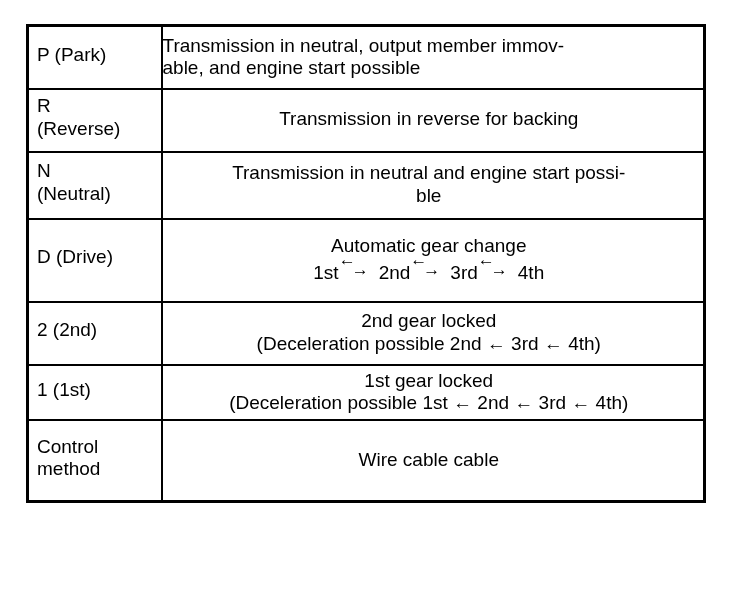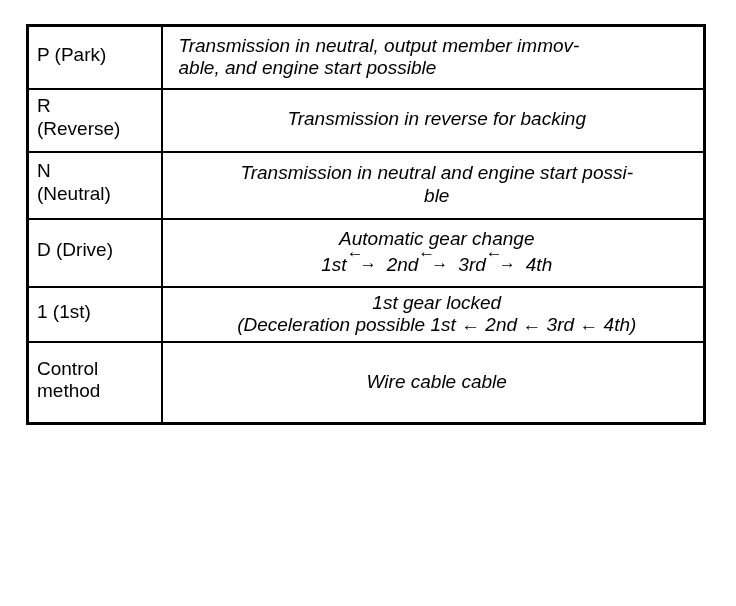--- a/index.html
+++ b/index.html
@@ -40,33 +40,32 @@
   }
 
   .cell-range {
     text-align: left;
     padding: 2px 0 7px 8px;
     white-space: pre-line;
   }
 
   .cell-desc {
     text-align: center;
-    padding: 4px 8px 5px 16px;
-    font-style: italic;
+    padding: 4px 8px 5px 0;
   }
 
   .cell-desc.desc-left {
     text-align: left;
   }
 
   
   .r-park    { height: 63px; }
   .r-reverse { height: 63px; }
   .r-neutral { height: 67px; }
-  .r-drive   { height: 68px; }
+  .r-drive   { height: 83px; }
   .r-third   { height: 73px; }
   .r-second  { height: 63px; }
   .r-first   { height: 50px; }
   .r-control { height: 82px; }
 
   .line { display: block; }
 
   .gear-line {
     display: block;
     white-space: nowrap;
@@ -138,20 +137,27 @@
 
     <tr class="r-drive">
       <td class="cell-range">D (Drive)</td>
       <td class="cell-desc">
         <span class="line">Automatic gear change</span>
         <span class="gear-line"><span class="gear-name">1st</span><span class="biarrow"><span class="arr-l">←</span><span class="arr-r">→</span></span><span class="gear-name">2nd</span><span class="biarrow"><span class="arr-l">←</span><span class="arr-r">→</span></span><span class="gear-name">3rd</span><span class="biarrow"><span class="arr-l">←</span><span class="arr-r">→</span></span><span class="gear-name">4th</span></span>
       </td>
     </tr>
 
 
+    <tr class="r-second">
+      <td class="cell-range">2 (2nd)</td>
+      <td class="cell-desc">
+        <span class="line">2nd gear locked</span>
+        <span class="line">(Deceleration possible 2nd ← 3rd ← 4th)</span>
+      </td>
+    </tr>
 
     <tr class="r-first">
       <td class="cell-range">1 (1st)</td>
       <td class="cell-desc">
         <span class="line">1st gear locked</span>
         <span class="line">(Deceleration possible 1st ← 2nd ← 3rd ← 4th)</span>
       </td>
     </tr>
 
     <tr class="r-control">

